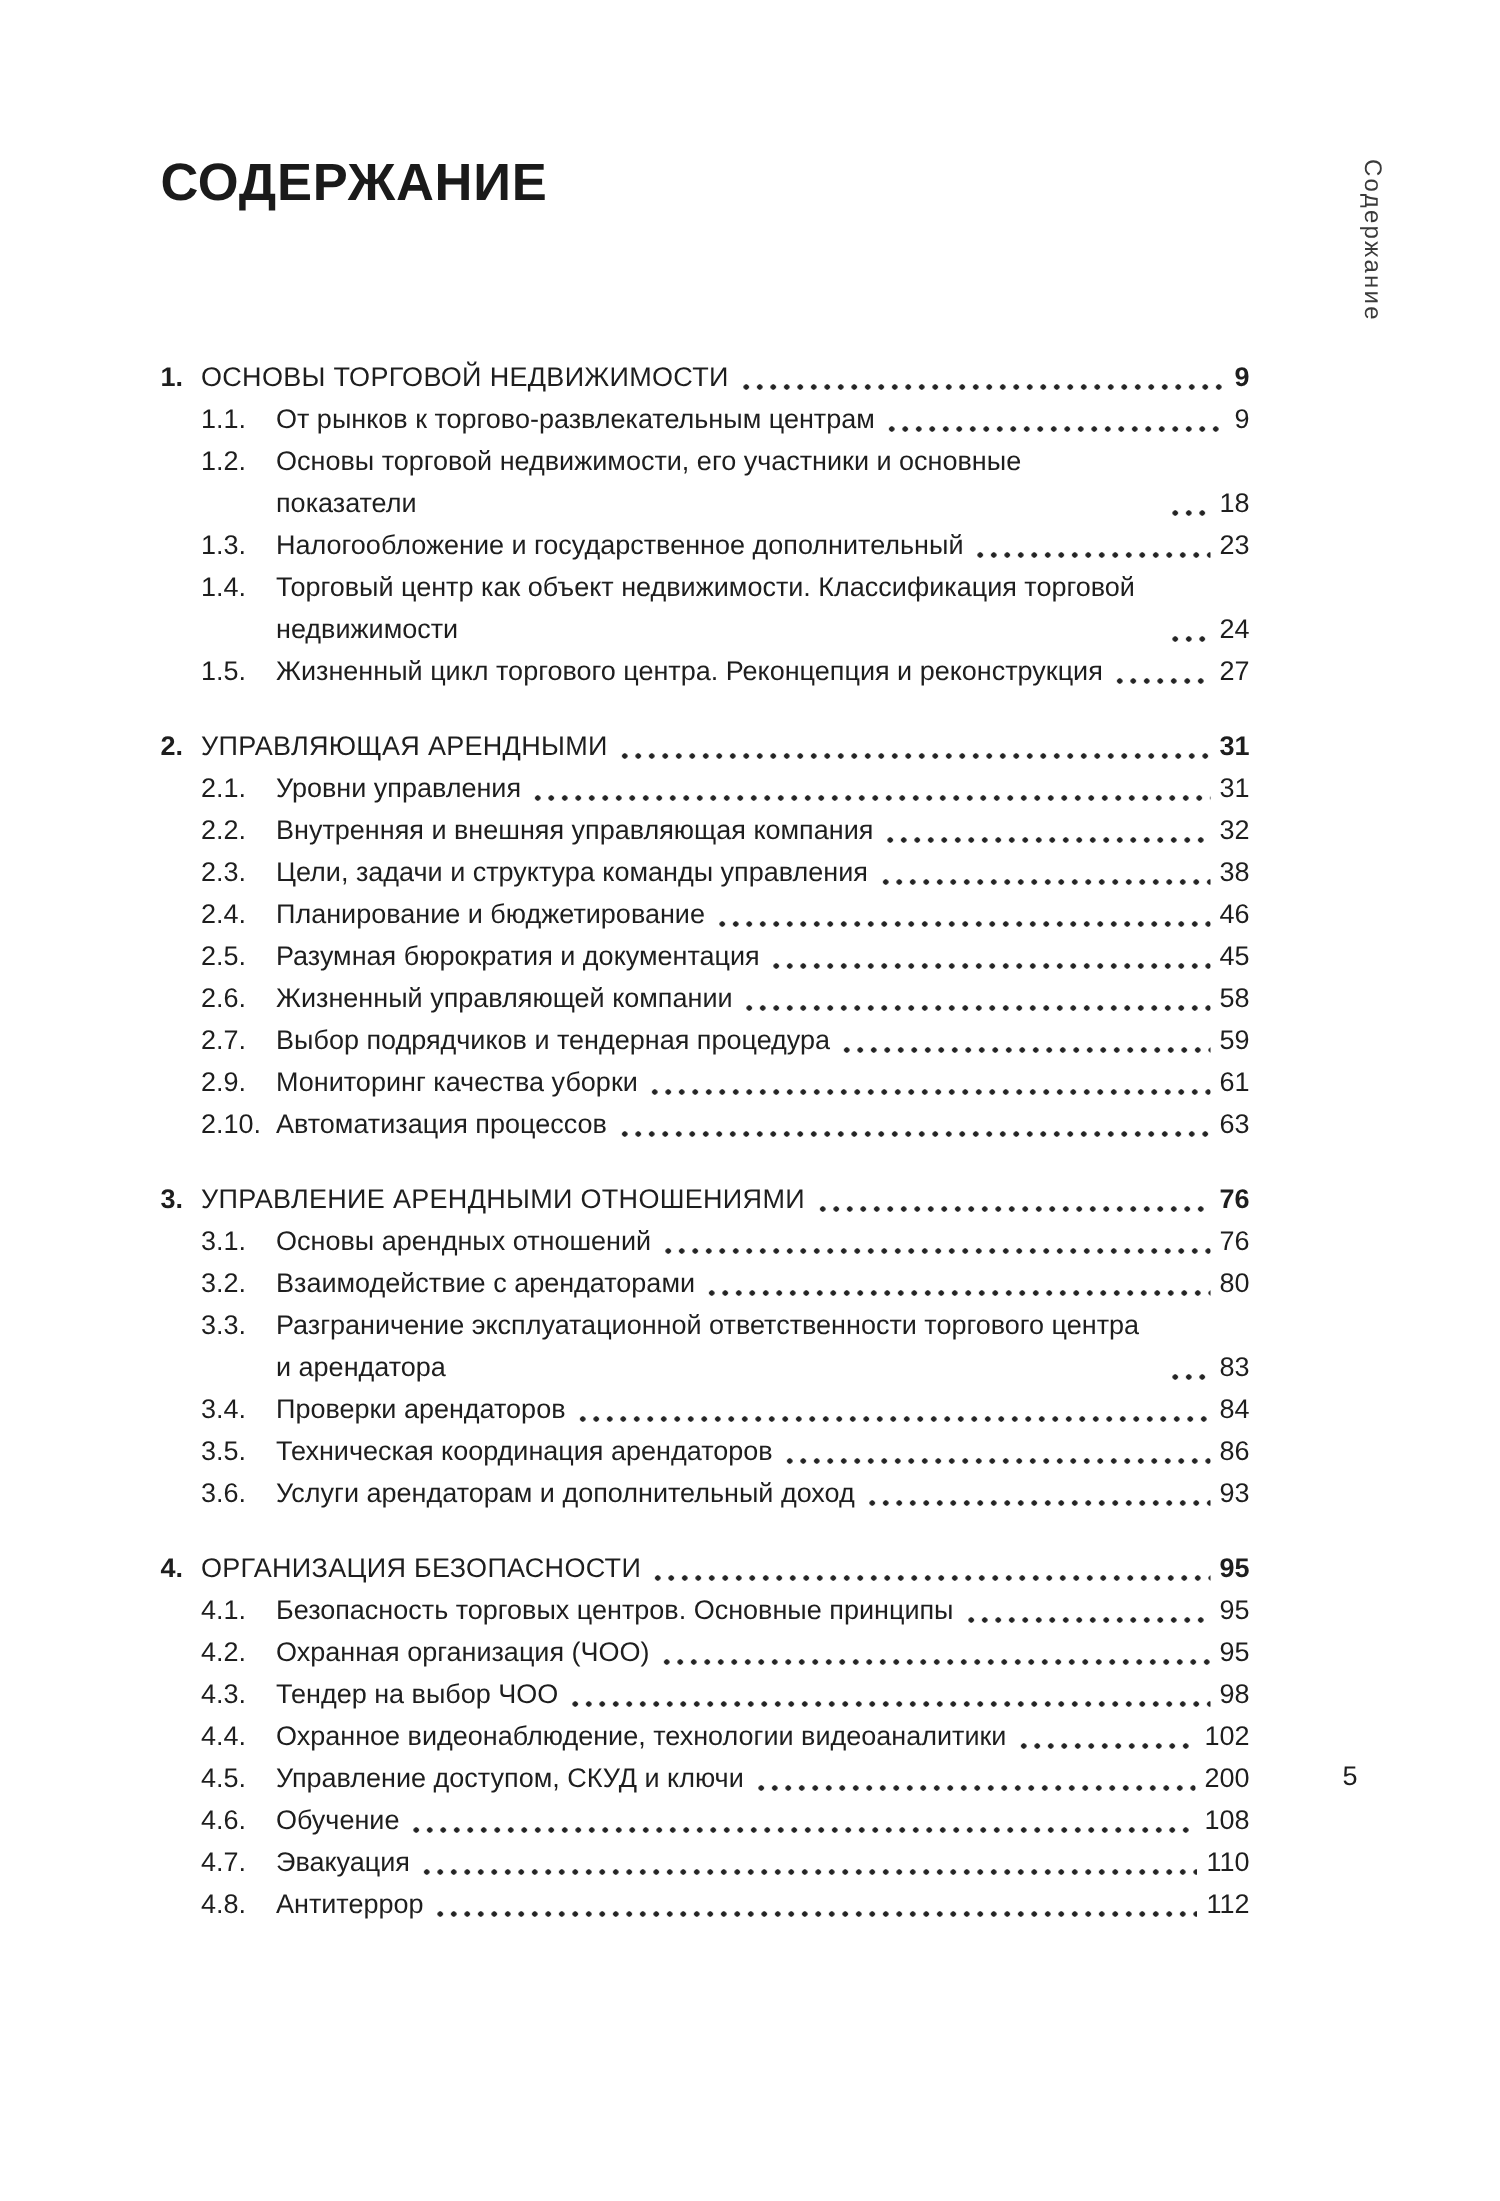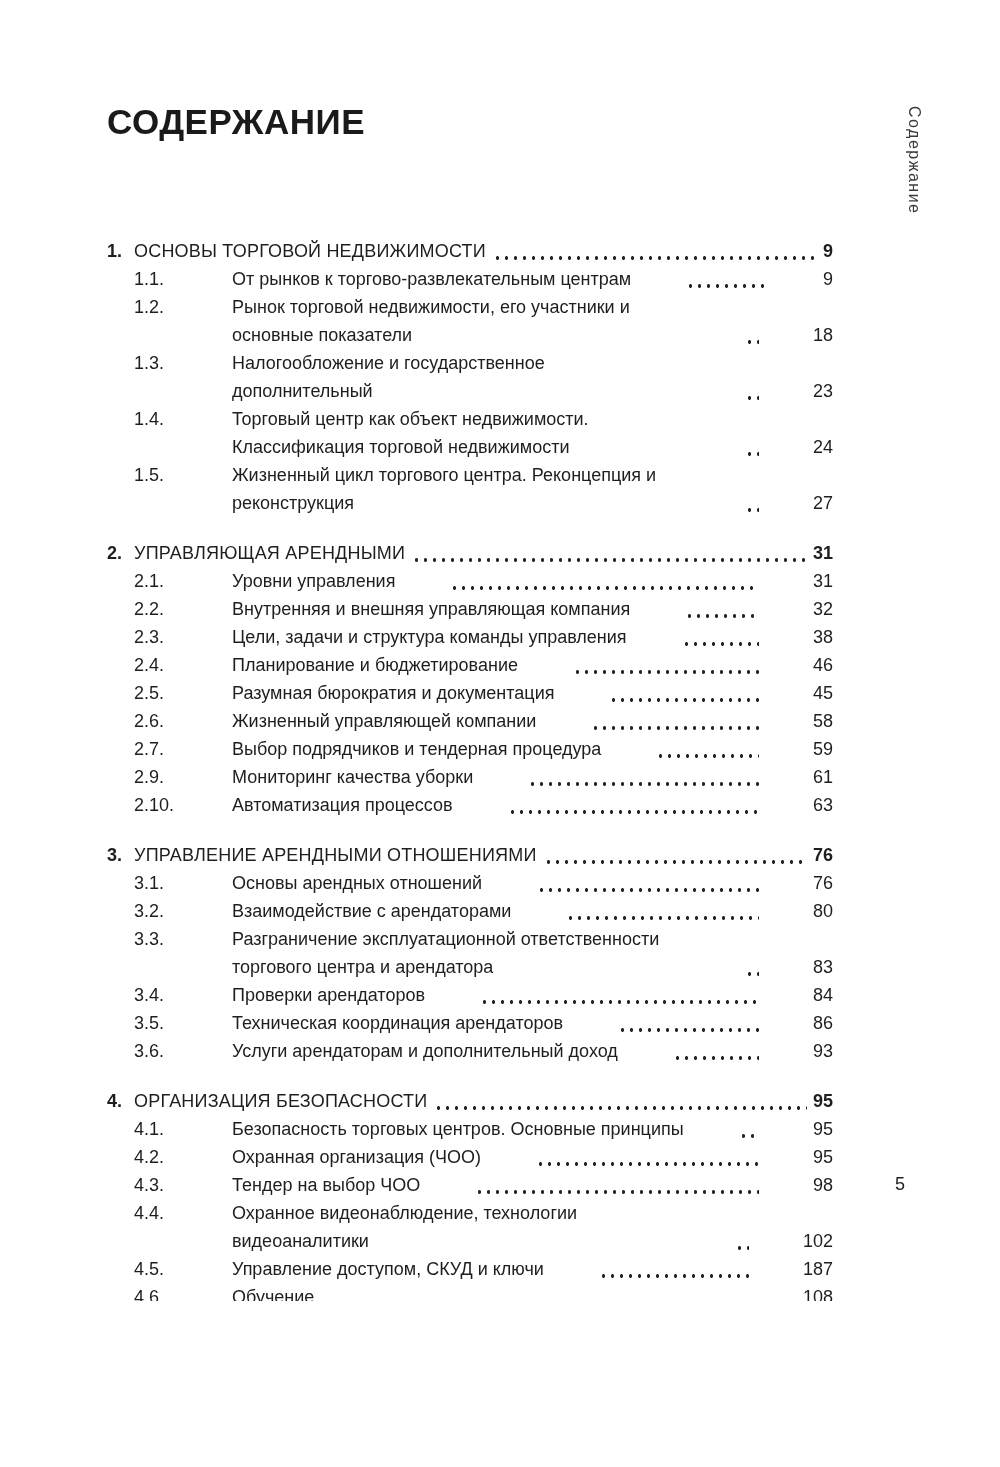--- a/index.html
+++ b/index.html
@@ -50,21 +50,21 @@
   .toc-section:first-child { margin-top: 0; }
 
   .row {
     display: flex;
     align-items: flex-end;
     line-height: 28px;
     font-size: 18px;
   }
   .row .num { align-self: flex-start; flex: 0 0 auto; }
   .head .num { width: 27px; font-weight: 700; }
-  .item { padding-left: 27px; gap: 48px; }
+  .item { padding-left: 27px; }
   .item .num { width: 50px; }
 
   .row .txt { flex: 0 1 auto; max-width: 588px; }
   .head .txt { font-weight: 400; letter-spacing: 0.2px; }
 
   .leader {
     flex: 1 1 14px;
     min-width: 14px;
     height: 4px;
     margin: 0 6px 5px 7px;
@@ -101,21 +101,21 @@
           <span class="pg">9</span>
         </div>
         <div class="row item">
           <span class="num">1.1.</span>
           <span class="txt">От рынков к торгово-развлекательным центрам</span>
           <span class="leader"></span>
           <span class="pg">9</span>
         </div>
         <div class="row item">
           <span class="num">1.2.</span>
-          <span class="txt">Рынок торговой недвижимости, его участники и основные показатели</span>
+          <span class="txt">Основы торговой недвижимости, его участники и основные показатели</span>
           <span class="leader"></span>
           <span class="pg">18</span>
         </div>
         <div class="row item">
           <span class="num">1.3.</span>
           <span class="txt">Налогообложение и государственное дополнительный</span>
           <span class="leader"></span>
           <span class="pg">23</span>
         </div>
         <div class="row item">
@@ -265,21 +265,21 @@
         <div class="row item">
           <span class="num">4.4.</span>
           <span class="txt">Охранное видеонаблюдение, технологии видеоаналитики</span>
           <span class="leader"></span>
           <span class="pg">102</span>
         </div>
         <div class="row item">
           <span class="num">4.5.</span>
           <span class="txt">Управление доступом, СКУД и ключи</span>
           <span class="leader"></span>
-          <span class="pg">187</span>
+          <span class="pg">200</span>
         </div>
         <div class="row item">
           <span class="num">4.6.</span>
           <span class="txt">Обучение</span>
           <span class="leader"></span>
           <span class="pg">108</span>
         </div>
         <div class="row item">
           <span class="num">4.7.</span>
           <span class="txt">Эвакуация</span>

